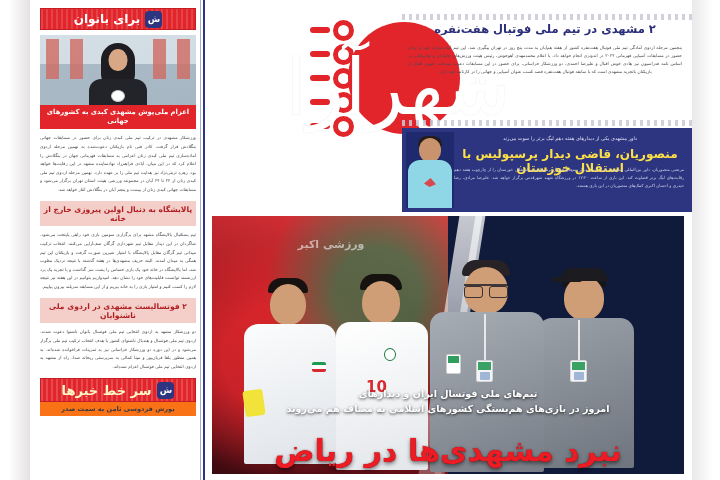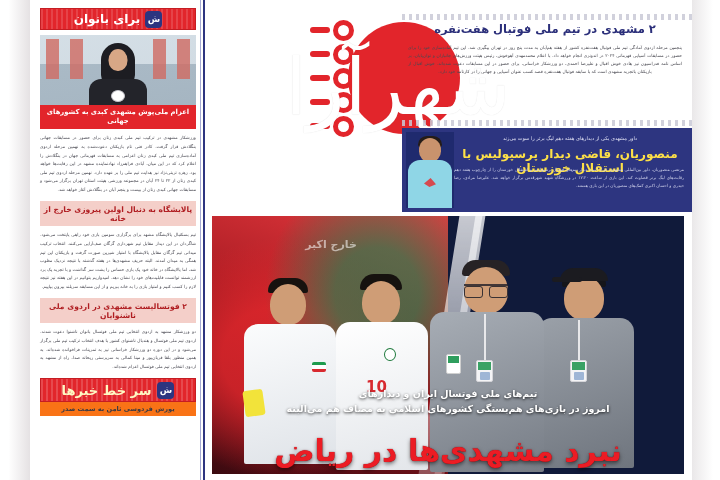--- a/index.html
+++ b/index.html
@@ -467,21 +467,21 @@
           <div class="a2-title">منصوریان، قاضی دیدار پرسپولیس با استقلال خوزستان</div>
           <div class="a2-body">مرتضی منصوریان، داور بین‌المللی مشهدی، قرار است دیدار تیم‌های فوتبال پرسپولیس و استقلال خوزستان را از چارچوب هفته دهم رقابت‌های لیگ برتر قضاوت کند. این بازی از ساعت ۱۷:۲۰ در ورزشگاه شهید شهرقدس برگزار خواهد شد. علیرضا مرادی، رضا حیدری و احسان اکبری کمک‌های منصوریان در این بازی هستند.</div>
         </div>
       </div>
 
       <div class="hero">
         <div class="hero-bg-left">
           <div class="hero-splash"></div>
         </div>
         <div class="hero-bg-right">
-          <div class="flag-text">خارج اکبر</div>
+          <div class="flag-text">ورزشی اکبر</div>
         </div>
         <div class="hero-ray"></div>
         <div class="hero-ray thin"></div>
 
         <div class="person coach-a">
           <div class="p-hair"></div>
             <div class="p-head"></div>
           <div class="cap"></div>
           <div class="p-torso"></div>
           <div class="lanyard" style="left:44px; top:52px; height:40px;"></div>
@@ -507,21 +507,21 @@
         <div class="person player-b">
           <div class="p-hair"></div>
             <div class="p-head"></div>
           <div class="p-torso"></div>
           <div class="wristband-flag"></div>
           <div class="armband"></div>
         </div>
 
         <div class="hero-kicker">
           <div class="hk1">تیم‌های ملی فوتسال ایران و دیدارهای</div>
-          <div class="hk2">امروز در بازی‌های هم‌بستگی کشورهای اسلامی به مصاف هم می‌البته</div>
+          <div class="hk2">امروز در بازی‌های هم‌بستگی کشورهای اسلامی به مصاف هم می‌روند</div>
         </div>
         <div class="hero-headline">نبرد مشهدی‌ها در ریاض</div>
       </div>
     </div>
 
     <div class="side-col">
       <div class="side-rule"></div>
       <div class="side-rule inner"></div>
 
       <div class="sec-banner">

